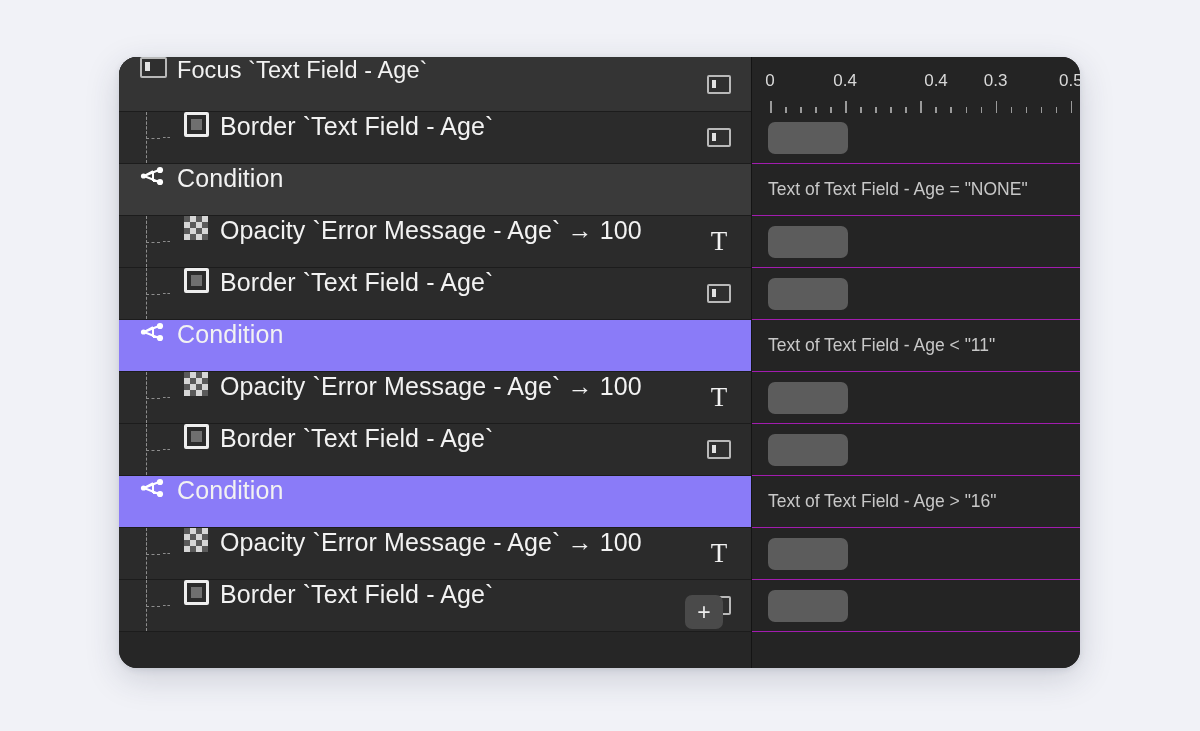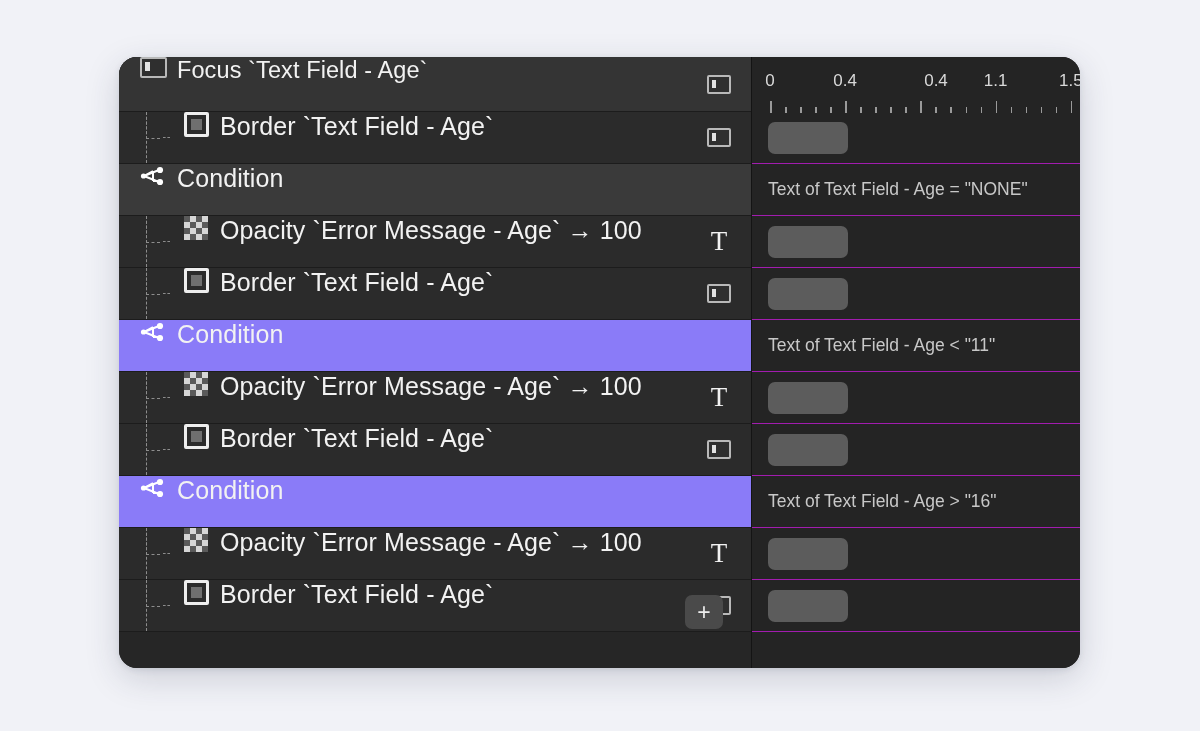--- a/index.html
+++ b/index.html
@@ -417,22 +417,22 @@
 
     <div id="plus-btn">+</div>
   </div>
 
   <div id="timeline">
     <div id="ruler">
       <div id="tick-labels">
           <div class="tick-label" style="left: 18px;">0</div>
           <div class="tick-label" style="left: 93.2px;">0.4</div>
           <div class="tick-label" style="left: 184px;">0.4</div>
-          <div class="tick-label" style="left: 243.6px;">1.1</div>
-          <div class="tick-label" style="left: 318.8px;">1.5</div>
+          <div class="tick-label" style="left: 243.6px;">0.3</div>
+          <div class="tick-label" style="left: 318.8px;">0.5</div>
         </div>
       <div id="ticks">
           <div class="tick major" style="left: 18px;"></div>
           <div class="tick minor" style="left: 33.04px;"></div>
           <div class="tick minor" style="left: 48.08px;"></div>
           <div class="tick minor" style="left: 63.12px;"></div>
           <div class="tick minor" style="left: 78.16px;"></div>
           <div class="tick major" style="left: 93.2px;"></div>
           <div class="tick minor" style="left: 108.24px;"></div>
           <div class="tick minor" style="left: 123.28px;"></div>

